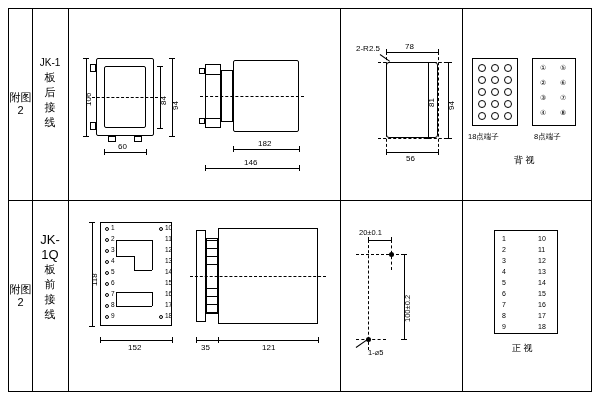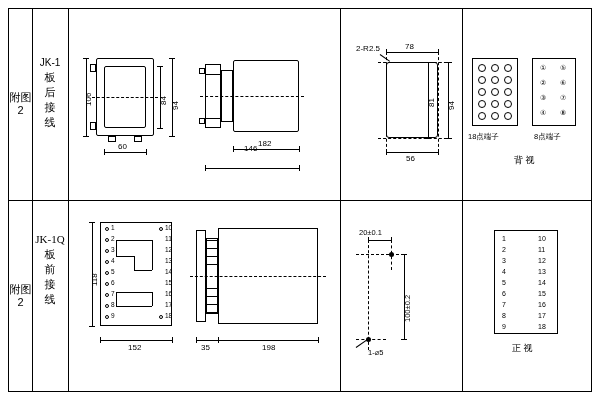--- a/index.html
+++ b/index.html
@@ -51,21 +51,21 @@
 
   <div style="position:absolute;left:33px;top:55px;width:34px;text-align:center;">
     <div style="font-size:10px;line-height:15px;">JK-1</div>
     <div style="font-size:11px;line-height:15px;">板</div>
     <div style="font-size:11px;line-height:15px;">后</div>
     <div style="font-size:11px;line-height:15px;">接</div>
     <div style="font-size:11px;line-height:15px;">线</div>
   </div>
 
   <div style="position:absolute;left:33px;top:232px;width:34px;text-align:center;">
-    <div style="font-size:11px;line-height:15px;font-family:Liberation Serif, serif;">JK-1Q</div>
+    <div style="font-size:13px;line-height:15px;">JK-1Q</div>
     <div style="font-size:11px;line-height:15px;">板</div>
     <div style="font-size:11px;line-height:15px;">前</div>
     <div style="font-size:11px;line-height:15px;">接</div>
     <div style="font-size:11px;line-height:15px;">线</div>
   </div>
 
   <div>
 
     <div class="box" style="left:96px;top:58px;width:58px;height:78px;border-radius:2px;"></div>
 
@@ -111,21 +111,21 @@
     <div class="hl" style="left:205px;top:118px;width:16px;"></div>
 
     <div class="hl" style="left:233px;top:149px;width:66px;"></div>
     <div class="vl" style="left:233px;top:146px;height:6px;"></div>
     <div class="vl" style="left:299px;top:146px;height:6px;"></div>
     <div class="lbl" style="left:258px;top:139px;">182</div>
 
     <div class="hl" style="left:205px;top:168px;width:94px;"></div>
     <div class="vl" style="left:205px;top:165px;height:6px;"></div>
     <div class="vl" style="left:299px;top:165px;height:6px;"></div>
-    <div class="lbl" style="left:244px;top:144px;">146</div>
+    <div class="lbl" style="left:244px;top:158px;">146</div>
   </div>
 
   <div>
     <div class="box" style="left:386px;top:62px;width:52px;height:76px;border-radius:3px;"></div>
     <div class="vlt" style="left:386px;top:52px;height:100px;"></div>
     <div class="vlt" style="left:438px;top:52px;height:100px;"></div>
     <div class="hlt" style="left:378px;top:62px;width:74px;"></div>
     <div class="hlt" style="left:378px;top:138px;width:74px;"></div>
 
     <div class="lbl" style="left:356px;top:44px;">2-R2.5</div>
@@ -256,21 +256,21 @@
     <div class="hl" style="left:206px;top:304px;width:12px;"></div>
     <div class="hl" style="left:206px;top:312px;width:12px;"></div>
 
     <div class="hl" style="left:196px;top:340px;width:22px;"></div>
     <div class="vl" style="left:196px;top:337px;height:6px;"></div>
     <div class="vl" style="left:218px;top:337px;height:6px;"></div>
     <div class="lbl" style="left:201px;top:343px;">35</div>
 
     <div class="hl" style="left:218px;top:340px;width:100px;"></div>
     <div class="vl" style="left:318px;top:337px;height:6px;"></div>
-    <div class="lbl" style="left:262px;top:343px;">198</div>
+    <div class="lbl" style="left:262px;top:343px;">121</div>
   </div>
 
   <div>
     <div class="dotf" style="left:389px;top:252px;width:5px;height:5px;"></div>
     <div class="dotf" style="left:366px;top:337px;width:5px;height:5px;"></div>
     <div class="vlt" style="left:368px;top:240px;height:110px;"></div>
     <div class="vlt" style="left:391px;top:240px;height:30px;"></div>
     <div class="hlt" style="left:356px;top:254px;width:48px;"></div>
     <div class="hlt" style="left:356px;top:339px;width:30px;"></div>
 

